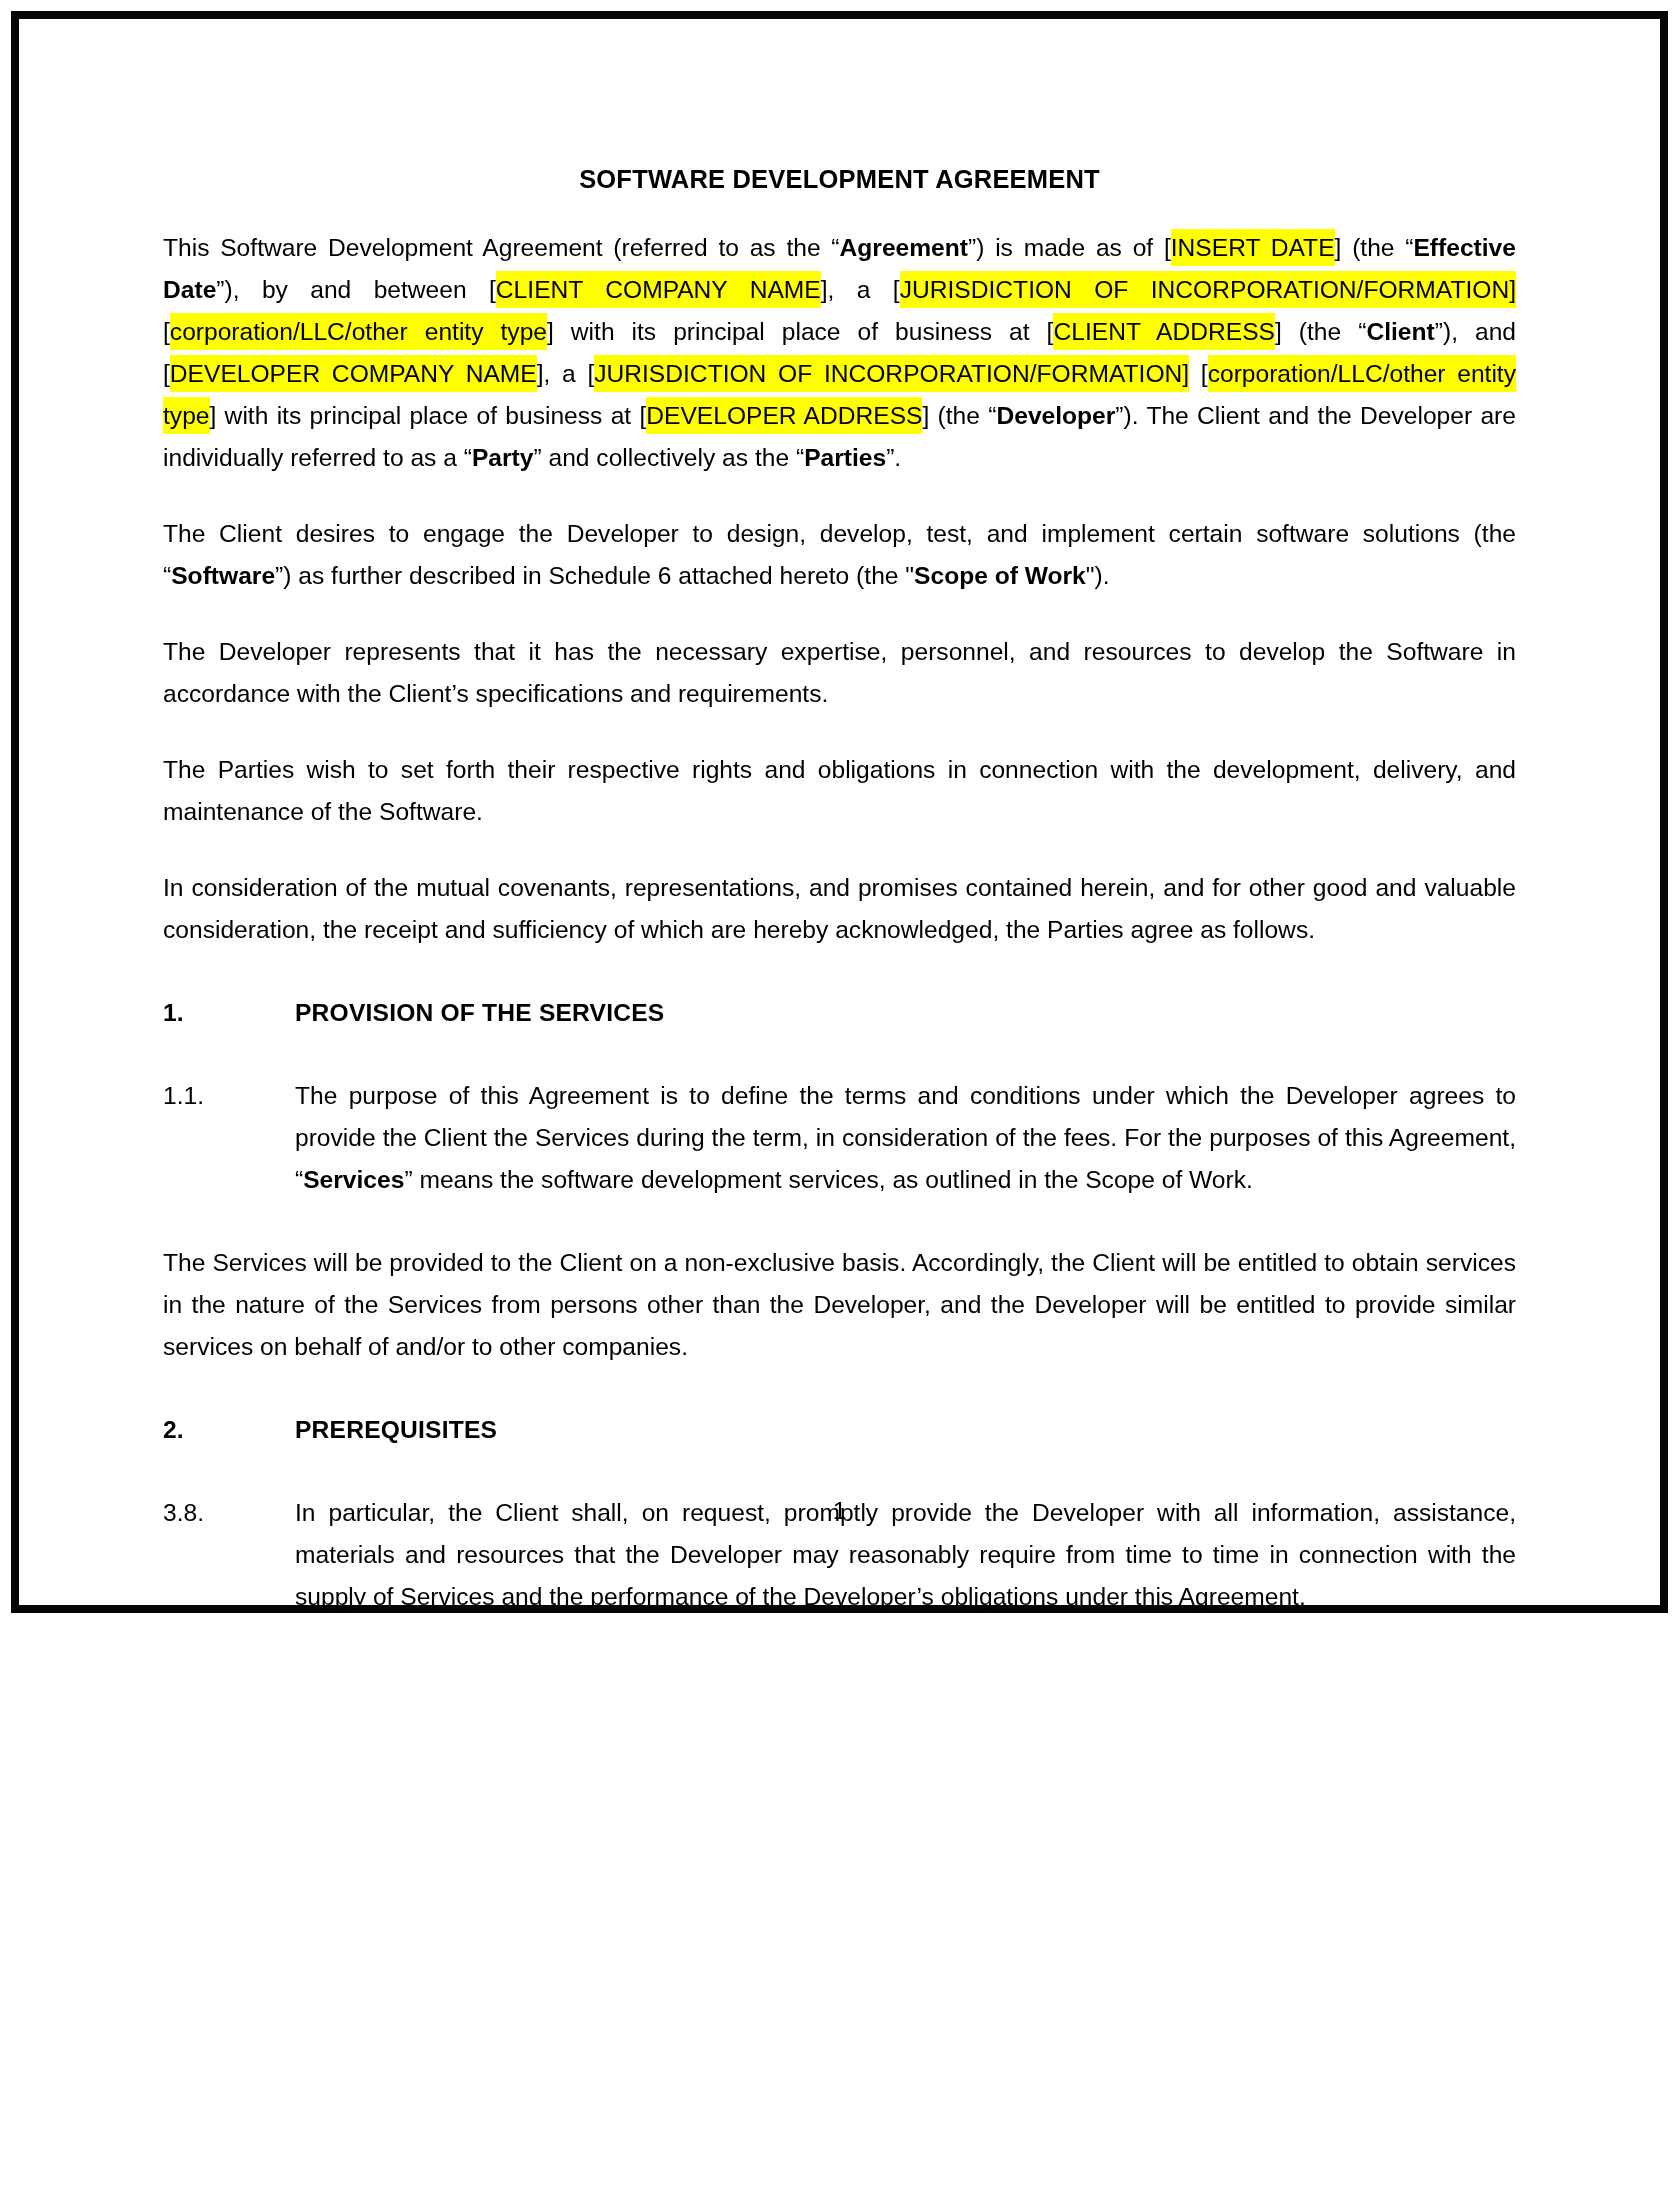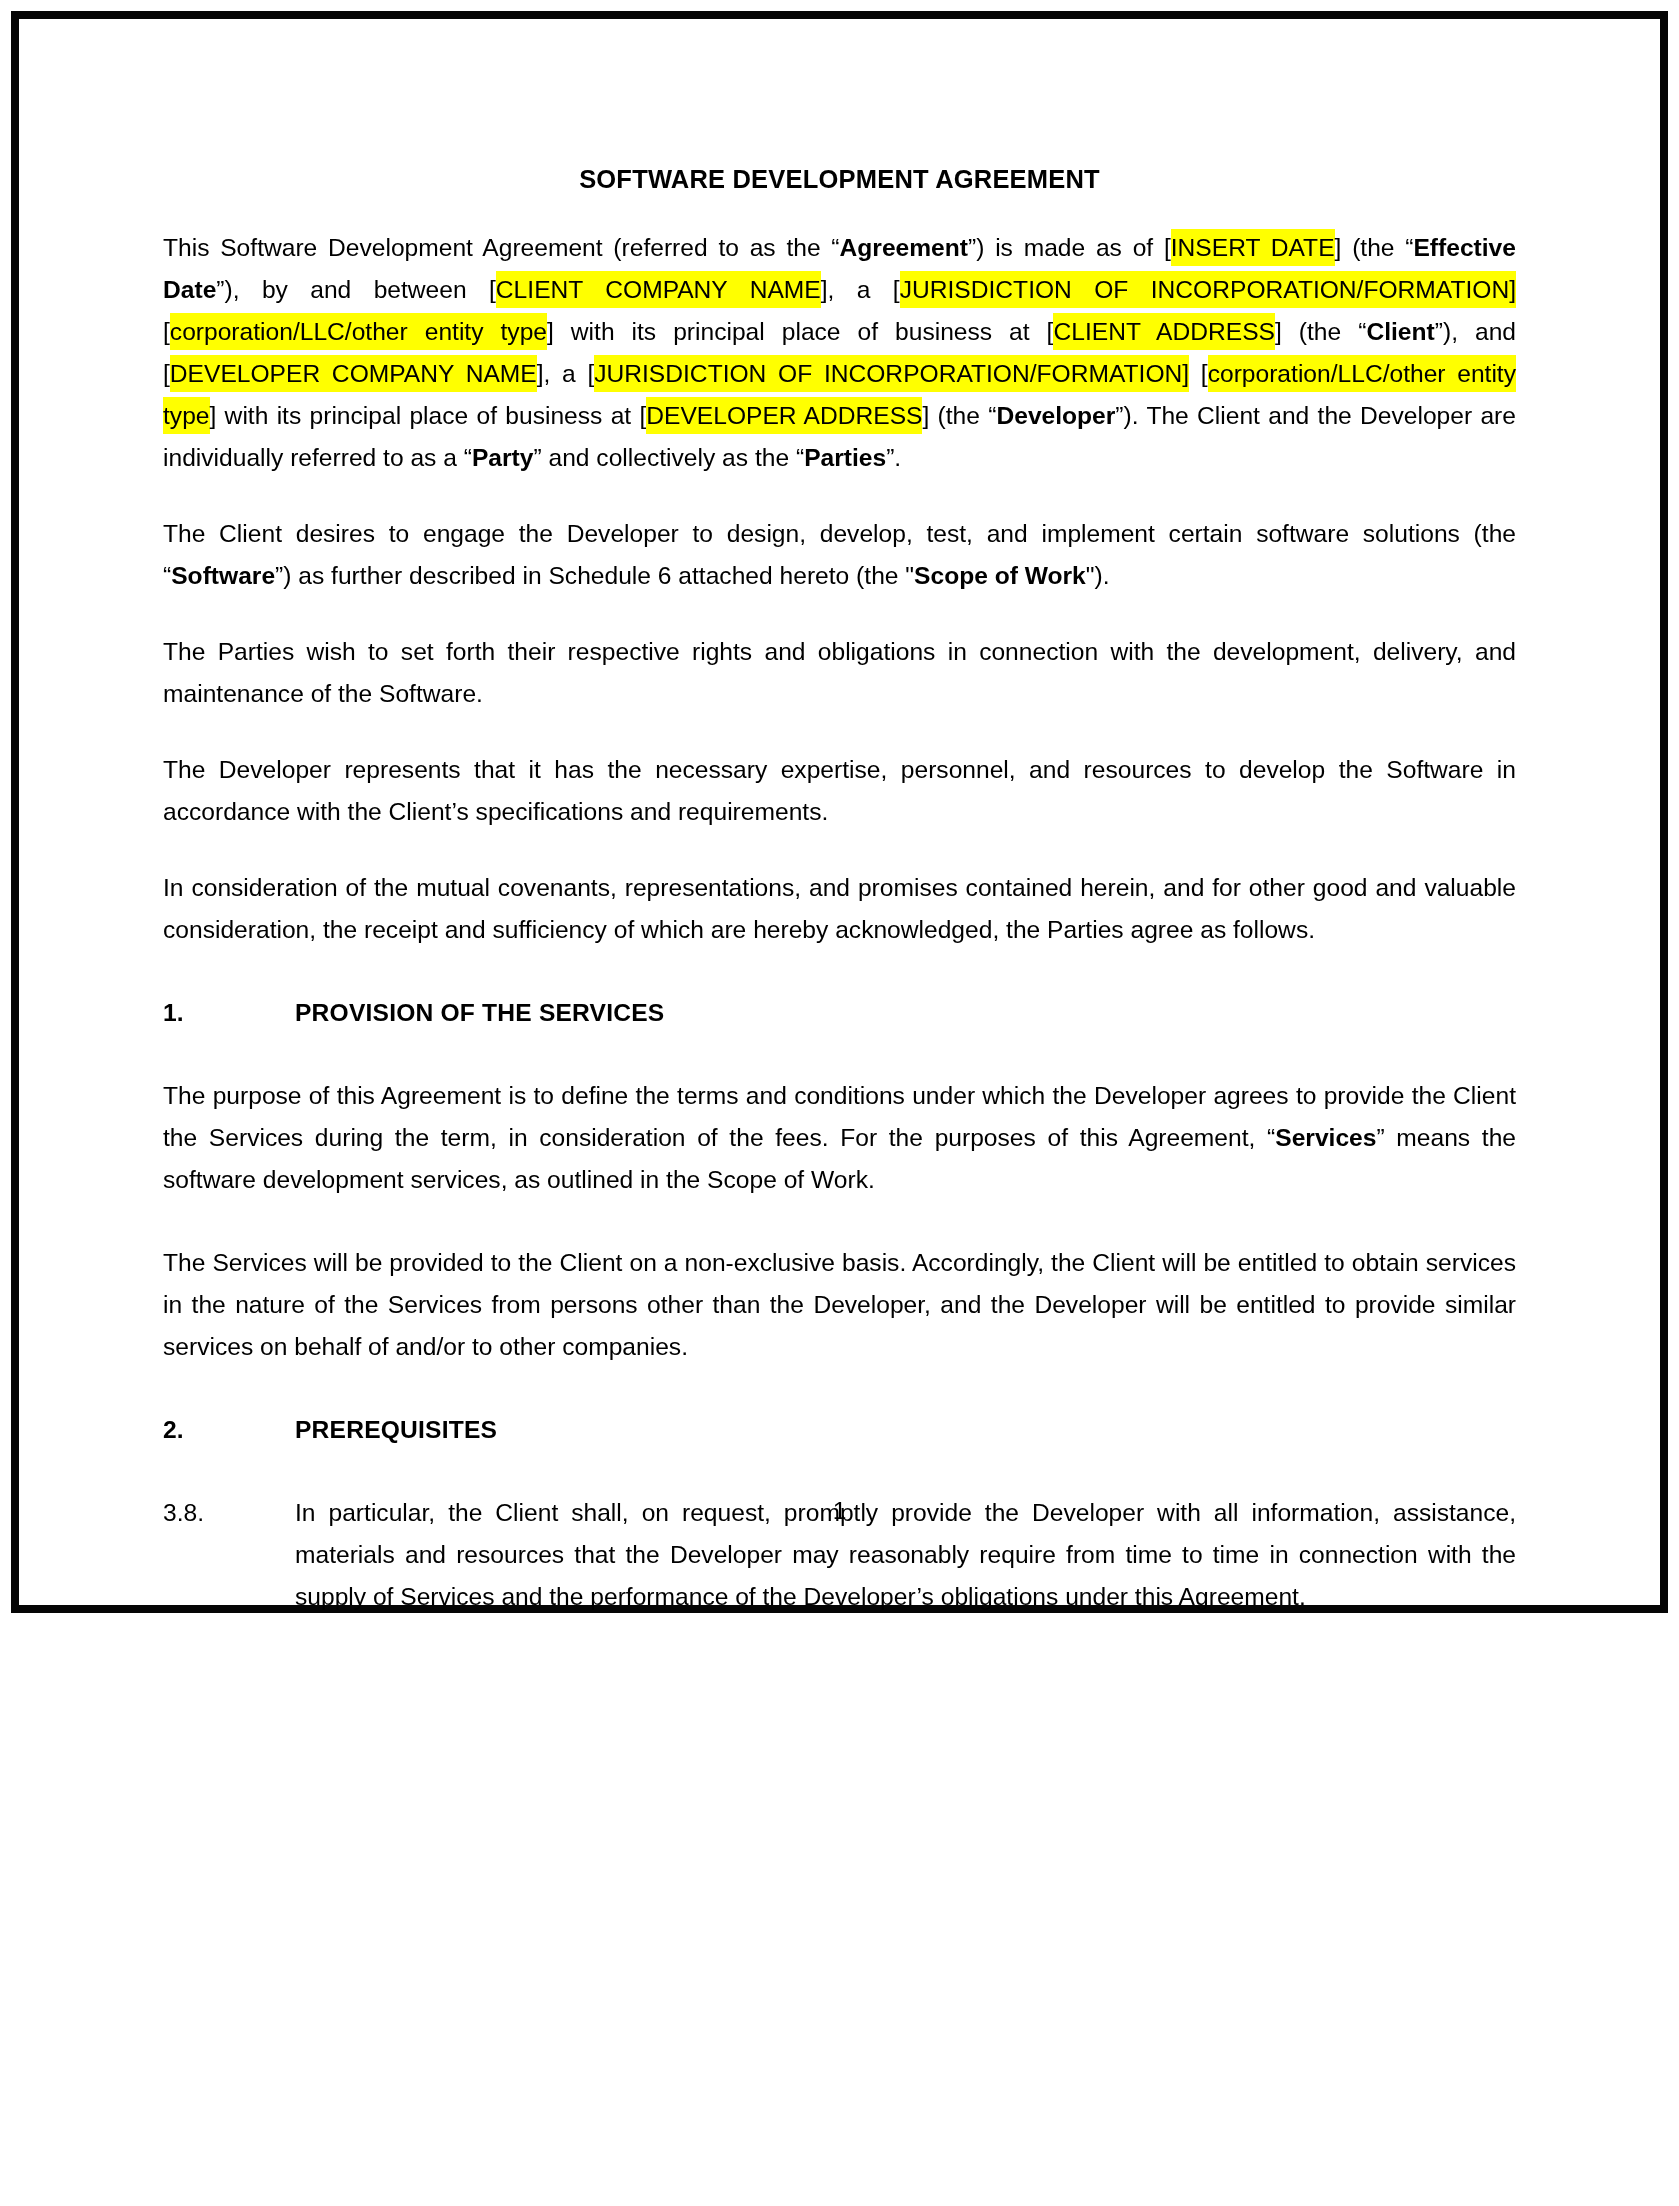--- a/index.html
+++ b/index.html
@@ -42,30 +42,31 @@
 </head>
 <body>
 
 <div class="page">
   <div class="frame"></div>
   <div class="content">
     <h1 class="doc-title">SOFTWARE DEVELOPMENT AGREEMENT</h1>
     <div id="preamble">
         <p class="para"><span>This Software Development Agreement (referred to as the “</span><strong>Agreement</strong><span>”) is made as of [</span><span class="hl">INSERT DATE</span><span>] (the “</span><strong>Effective Date</strong><span>”), by and between [</span><span class="hl">CLIENT COMPANY NAME</span><span>], a [</span><span class="hl">JURISDICTION OF INCORPORATION/FORMATION]</span><span> [</span><span class="hl">corporation/LLC/other entity type</span><span>] with its principal place of business at [</span><span class="hl">CLIENT ADDRESS</span><span>] (the “</span><strong>Client</strong><span>”), and [</span><span class="hl">DEVELOPER COMPANY NAME</span><span>], a [</span><span class="hl">JURISDICTION OF INCORPORATION/FORMATION]</span><span> [</span><span class="hl">corporation/LLC/other entity type</span><span>] with its principal place of business at [</span><span class="hl">DEVELOPER ADDRESS</span><span>] (the “</span><strong>Developer</strong><span>”). The Client and the Developer are individually referred to as a “</span><strong>Party</strong><span>” and collectively as the “</span><strong>Parties</strong><span>”.</span></p>
         <p class="para"><span>The Client desires to engage the Developer to design, develop, test, and implement certain software solutions (the “</span><strong>Software</strong><span>”) as further described in Schedule 6 attached hereto (the "</span><strong>Scope of Work</strong><span>").</span></p>
+        <p class="para"><span>The Developer represents that it has the necessary expertise, personnel, and resources to develop the Software in accordance with the Client’s specifications and requirements.</span></p>
         <p class="para"><span>The Parties wish to set forth their respective rights and obligations in connection with the development, delivery, and maintenance of the Software.</span></p>
-        <p class="para"><span>The Developer represents that it has the necessary expertise, personnel, and resources to develop the Software in accordance with the Client’s specifications and requirements.</span></p>
         <p class="para"><span>In consideration of the mutual covenants, representations, and promises contained herein, and for other good and valuable consideration, the receipt and sufficiency of which are hereby acknowledged, the Parties agree as follows.</span></p>
       </div>
     <div id="sections">
         <div class="sec">
           <span class="sec-num">1.</span>
           <span class="sec-head">PROVISION OF THE SERVICES</span>
         </div>
         <div class="item">
+          <span class="item-num">1.1.</span>
           <div class="item-body"><span>The purpose of this Agreement is to define the terms and conditions under which the Developer agrees to provide the Client the Services during the term, in consideration of the fees. For the purposes of this Agreement, “</span><strong>Services</strong><span>” means the software development services, as outlined in the Scope of Work.</span></div>
         </div>
         <div class="item">
           <div class="item-body"><span>The Services will be provided to the Client on a non-exclusive basis. Accordingly, the Client will be entitled to obtain services in the nature of the Services from persons other than the Developer, and the Developer will be entitled to provide similar services on behalf of and/or to other companies.</span></div>
         </div>
         <div class="sec">
           <span class="sec-num">2.</span>
           <span class="sec-head">PREREQUISITES</span>
         </div>
         <div class="item">

